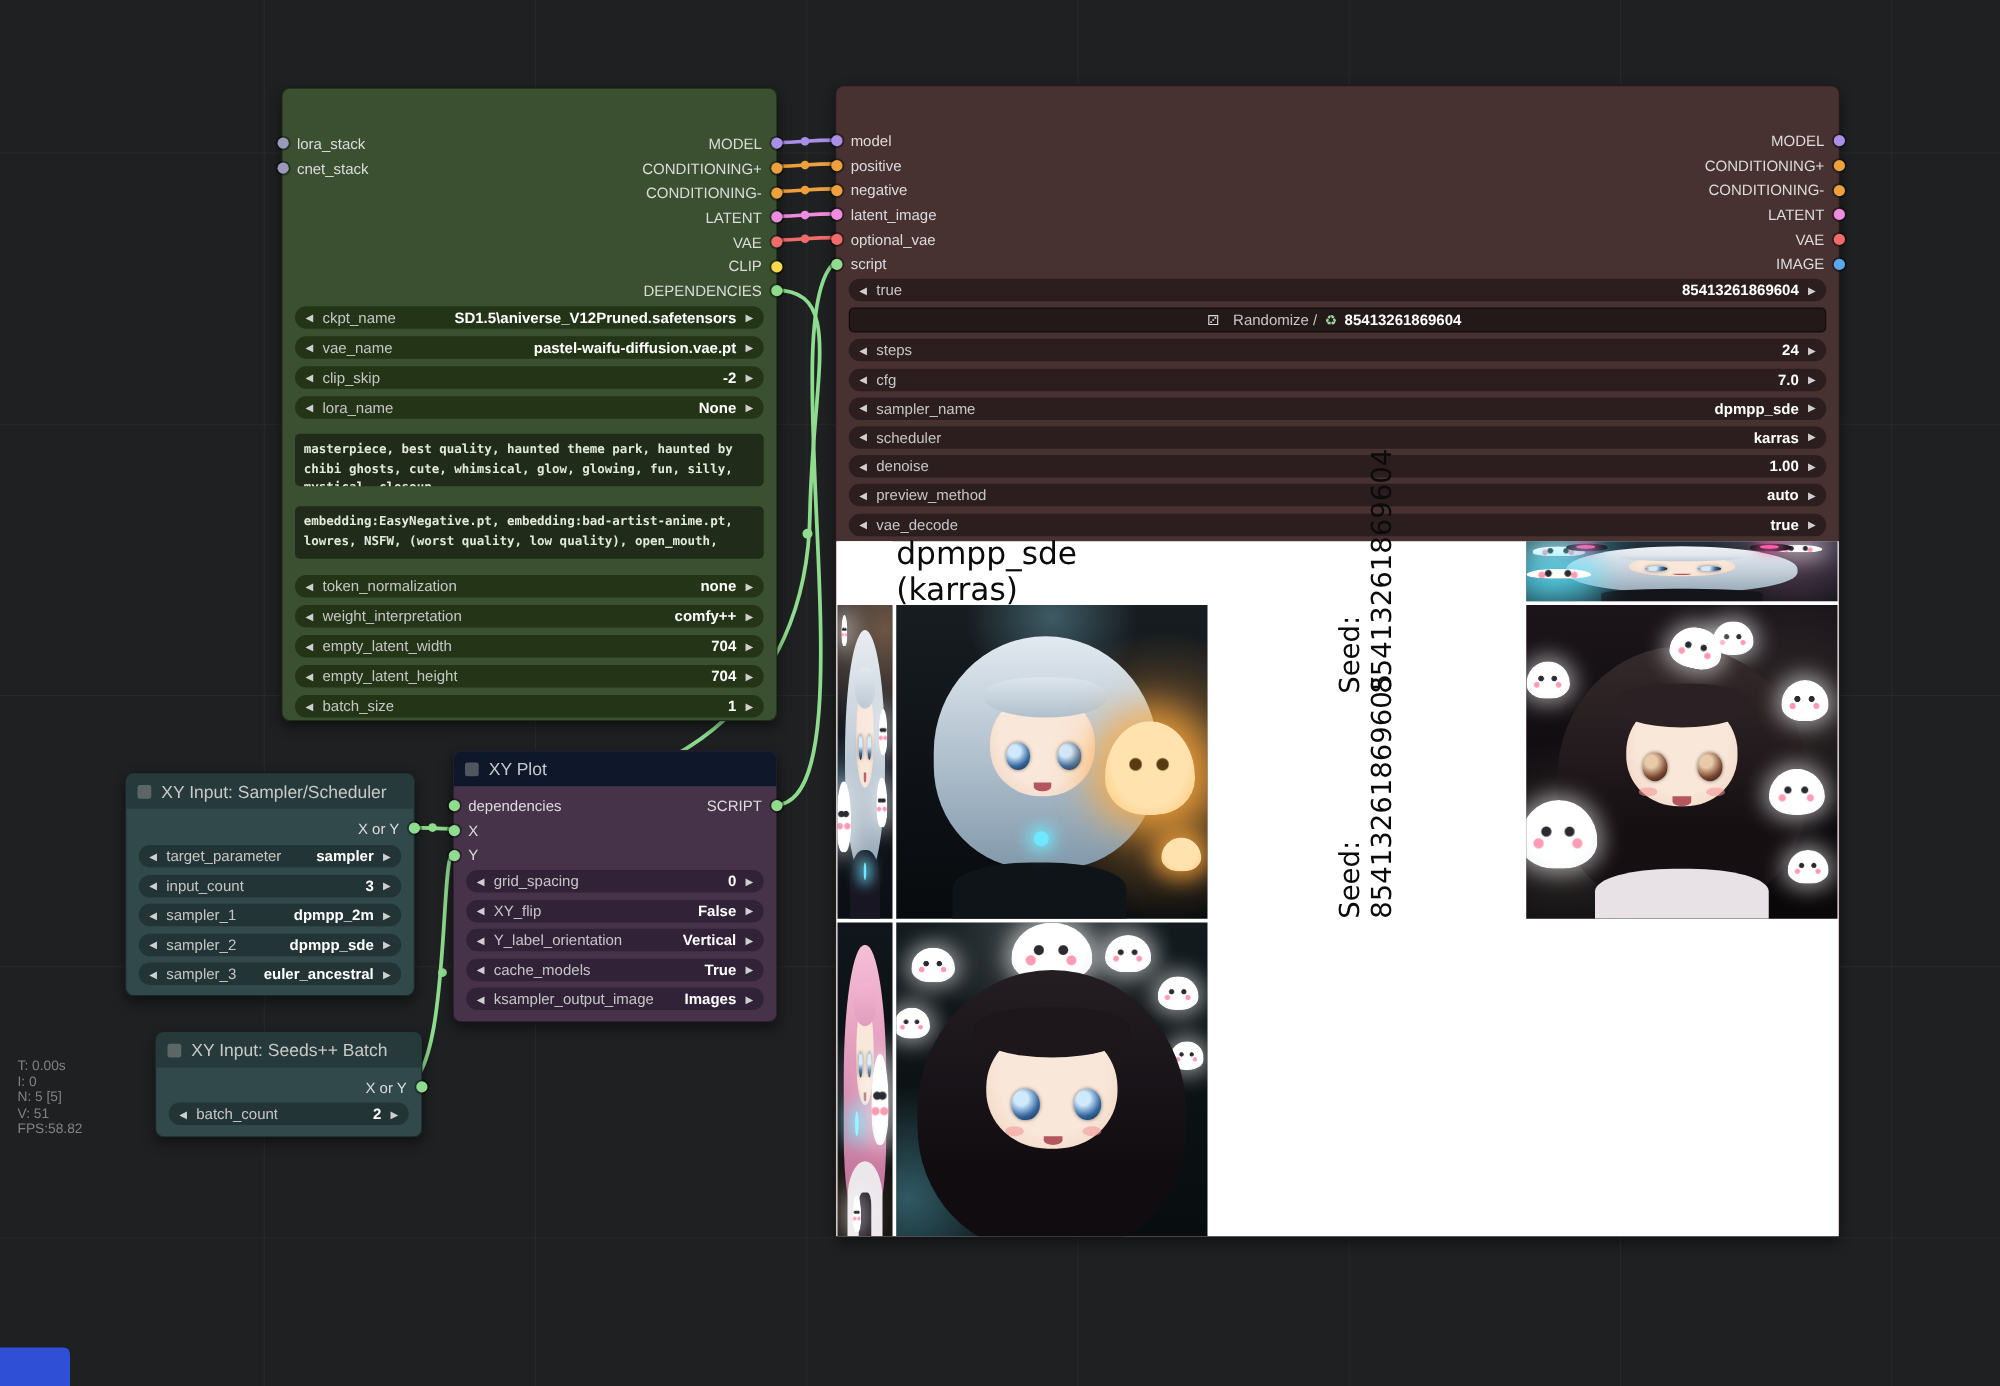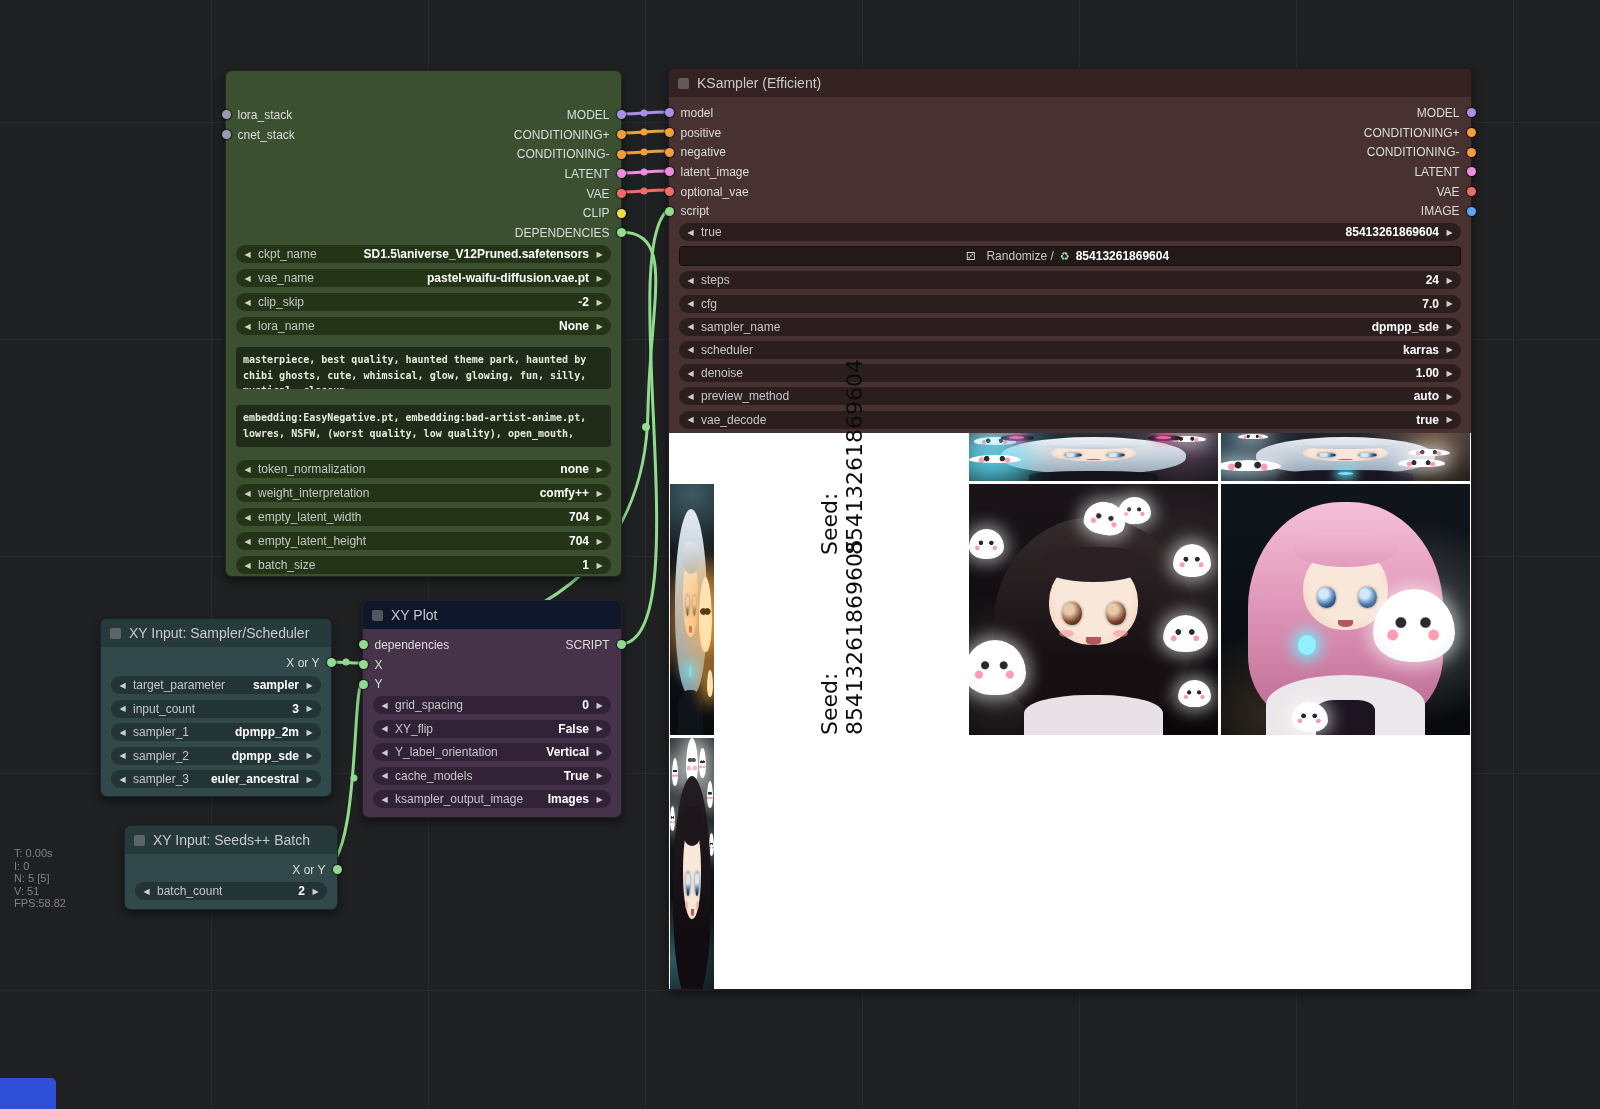--- a/index.html
+++ b/index.html
@@ -230,24 +230,20 @@
       <div class="widget">
         <span class="al">◀</span>
         <span class="wlabel">batch_size</span>
         <span class="wvalue">1</span>
         <span class="ar">▶</span>
       </div>
     </div>
   </div>
 
   <div class="node n-maroon" style="left:668px;top:68px;width:802px;height:920px;">
-    <div class="titlebar">
-      <div class="nbox"></div>
-      <span>KSampler (Efficient)</span>
-    </div>
     <div class="in-col">
       <div class="srow">
         <span class="dot c-model"></span>
         <span class="slabel">model</span>
       </div>
       <div class="srow">
         <span class="dot c-cond"></span>
         <span class="slabel">positive</span>
       </div>
       <div class="srow">
@@ -346,20 +342,21 @@
       <div class="widget">
         <span class="al">◀</span>
         <span class="wlabel">vae_decode</span>
         <span class="wvalue">true</span>
         <span class="ar">▶</span>
       </div>
     </div>
 
     <div class="preview">
       <div class="corner"></div>
+      <div class="colhead">dpmpp_sde (karras)</div>
 
       <div class="rowhead">Seed: 85413261869604</div>
 
       <div class="img c1">
         <div class="ghost" style="left:2%;top:9%;width:17%;height:15%;"></div>
         <div class="ghost" style="left:80%;top:6%;width:15%;height:13%;"></div>
         <div class="hair" style="left:13%;top:9%;width:74%;height:76%;background:linear-gradient(#eef2f6,#c3ced9 55%,#97a8b6);"></div>
         <div class="bun" style="left:13%;top:5%;"></div>
         <div class="bun" style="left:72%;top:5%;"></div>
         <div class="orb" style="left:16%;top:7%;"></div>

